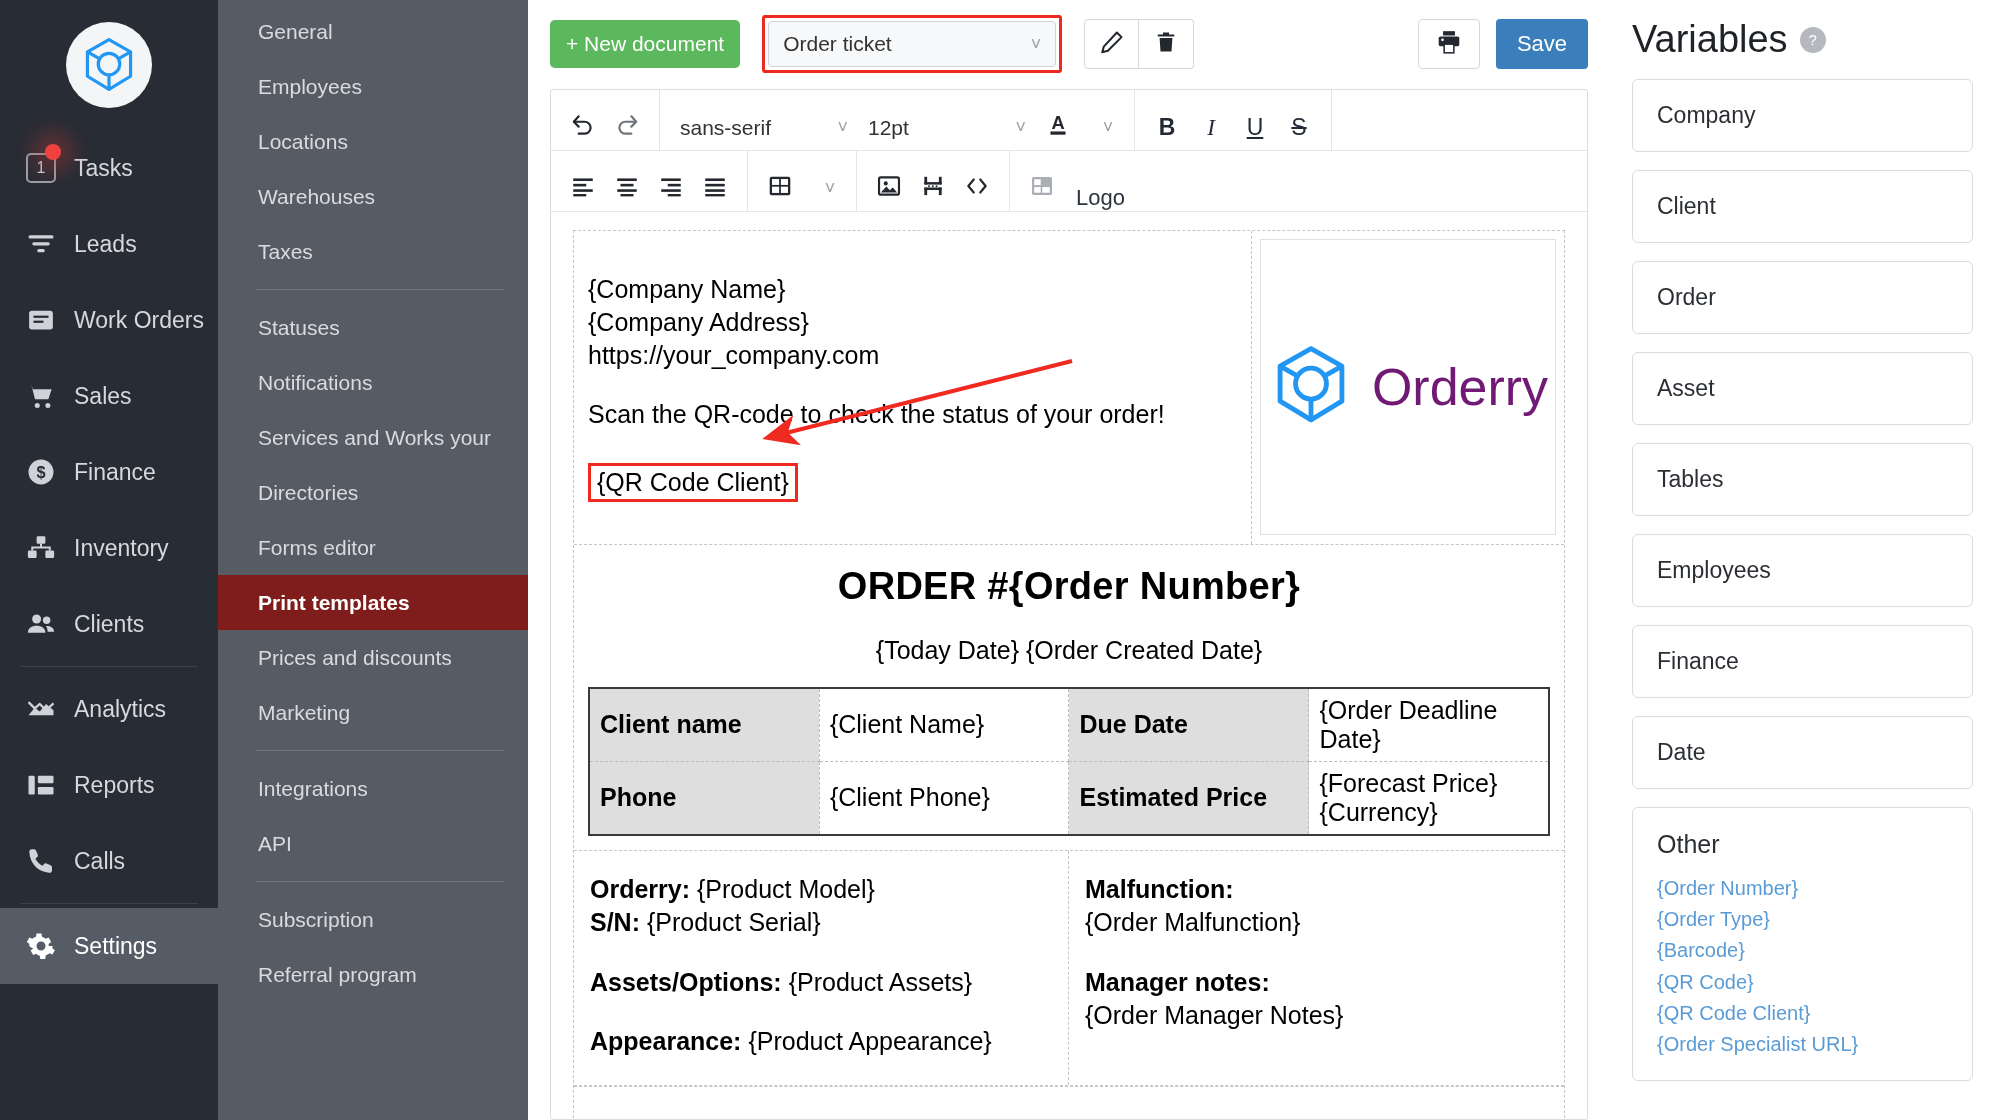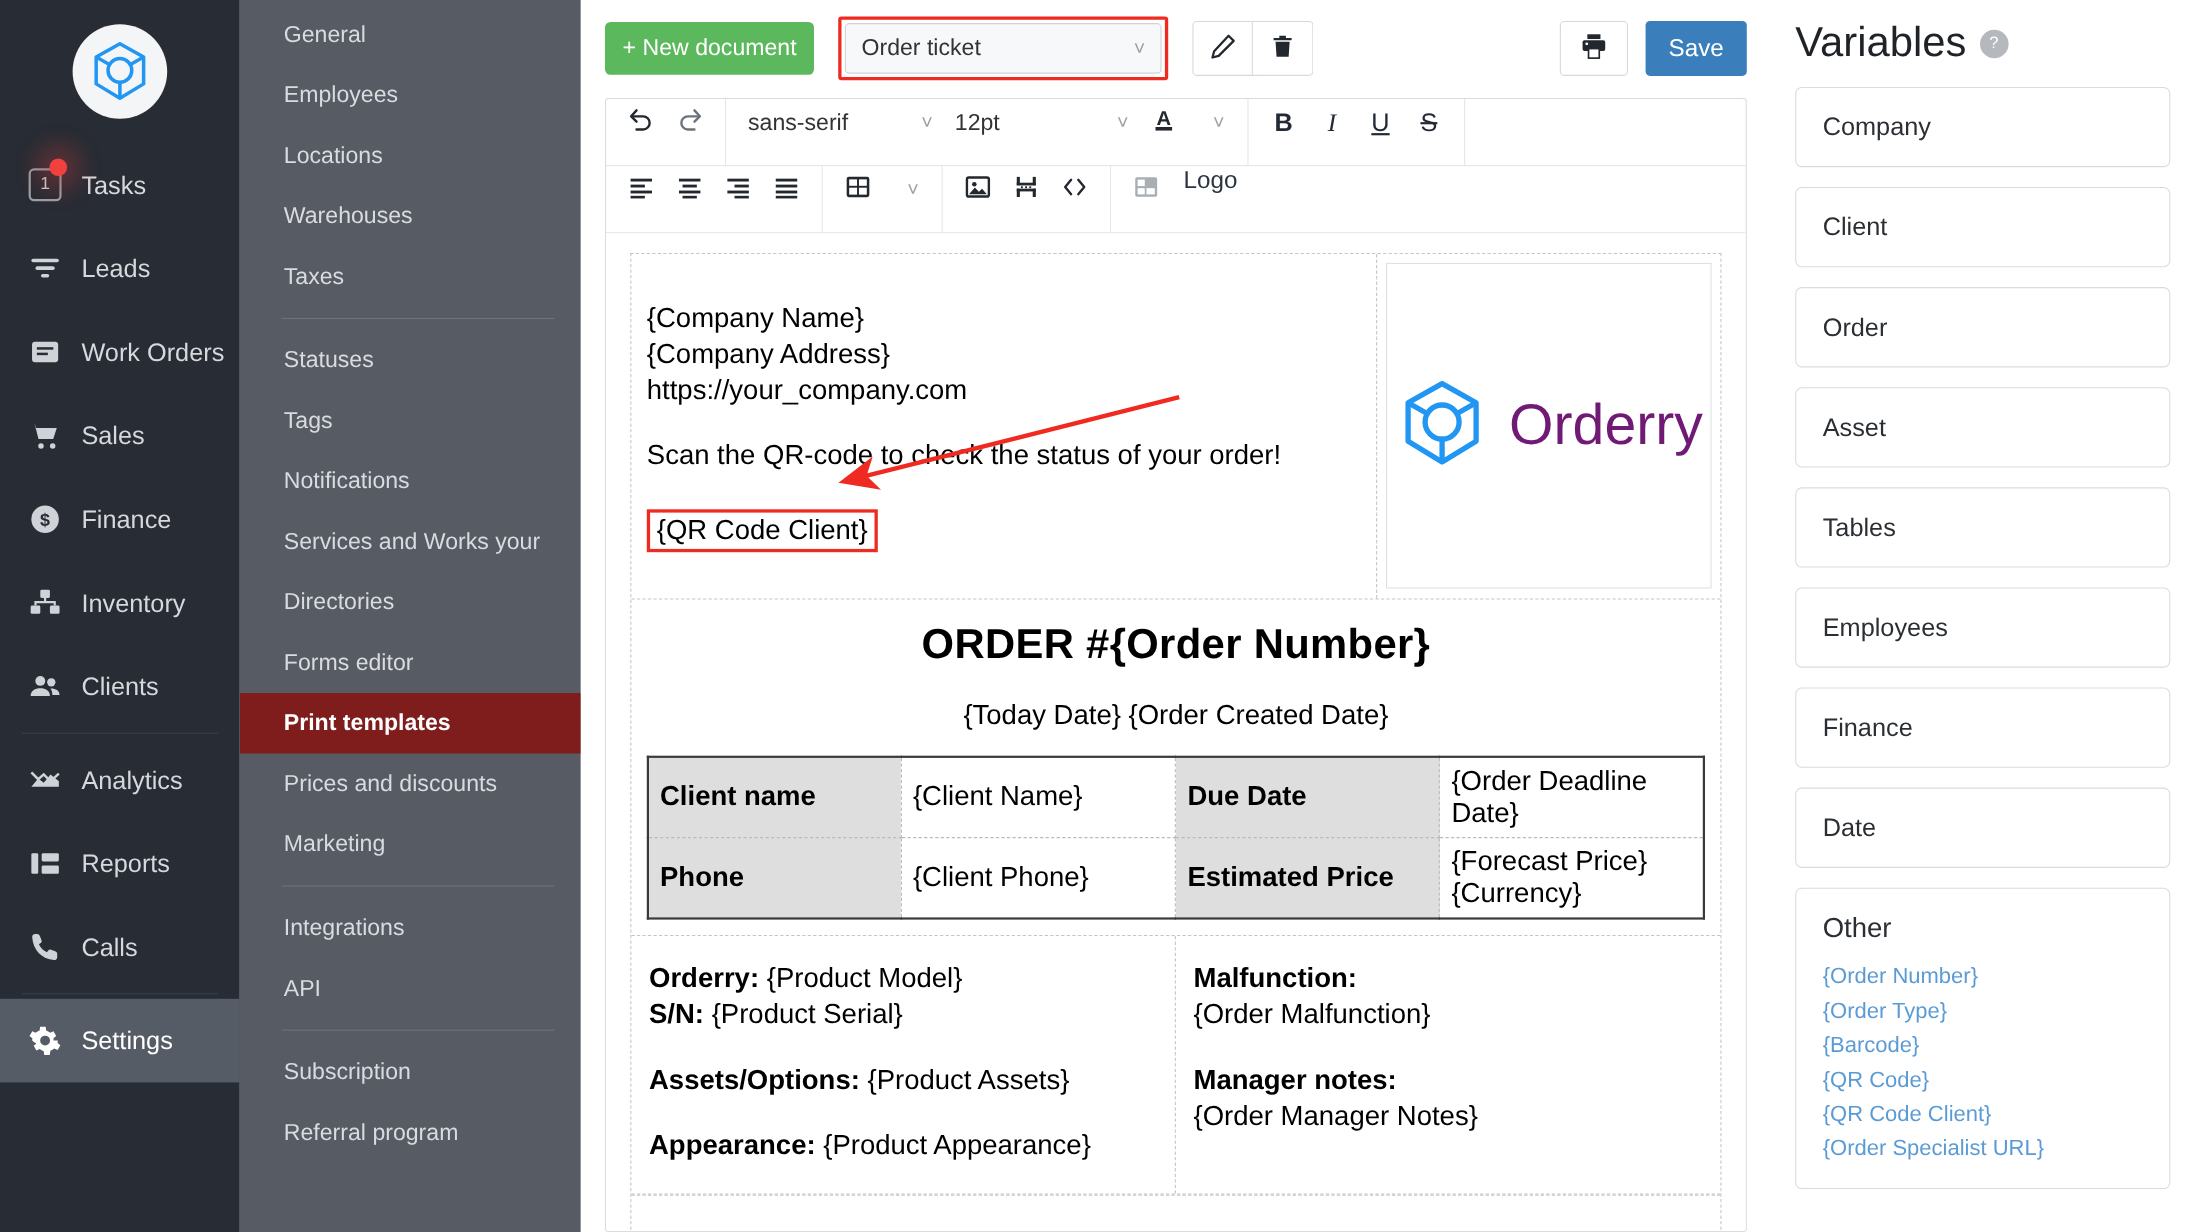--- a/index.html
+++ b/index.html
@@ -152,21 +152,21 @@
     display: flex; flex-direction: column;
     overflow: hidden;
   }
   .tb-row {
     display: flex; align-items: stretch;
     height: 62px;
     border-bottom: 1px solid #e4e6e9;
   }
   .tb-row:nth-child(2) { border-bottom: 1px solid #e4e6e9; }
   .tb-grp {
-    display: flex; align-items: flex-start;
+    display: flex; align-items: flex-end;
     padding: 0 10px;
     border-right: 1px solid #e4e6e9;
   }
   .tb-grp.nb { border-right: none; }
   .tb-btn {
     min-width: 44px; height: 44px;
     display: flex; align-items: center; justify-content: center;
     cursor: pointer; color: #242a35;
     font-size: 23px;
   }
@@ -422,21 +422,20 @@
   <div class="nav-secondary">
     <div class="sub-item">General</div>
     <div class="sub-item">Employees</div>
     <div class="sub-item">Locations</div>
     <div class="sub-item">Warehouses</div>
     <div class="sub-item">Taxes</div>
 
     <div class="sub-sep"></div>
 
     <div class="sub-item">Statuses</div>
-    <div class="sub-item">Tags</div>
     <div class="sub-item">Notifications</div>
     <div class="sub-item">Services and Works your</div>
     <div class="sub-item">Directories</div>
     <div class="sub-item">Forms editor</div>
     <div class="sub-item active">Print templates</div>
     <div class="sub-item">Prices and discounts</div>
     <div class="sub-item">Marketing</div>
 
     <div class="sub-sep"></div>
 

